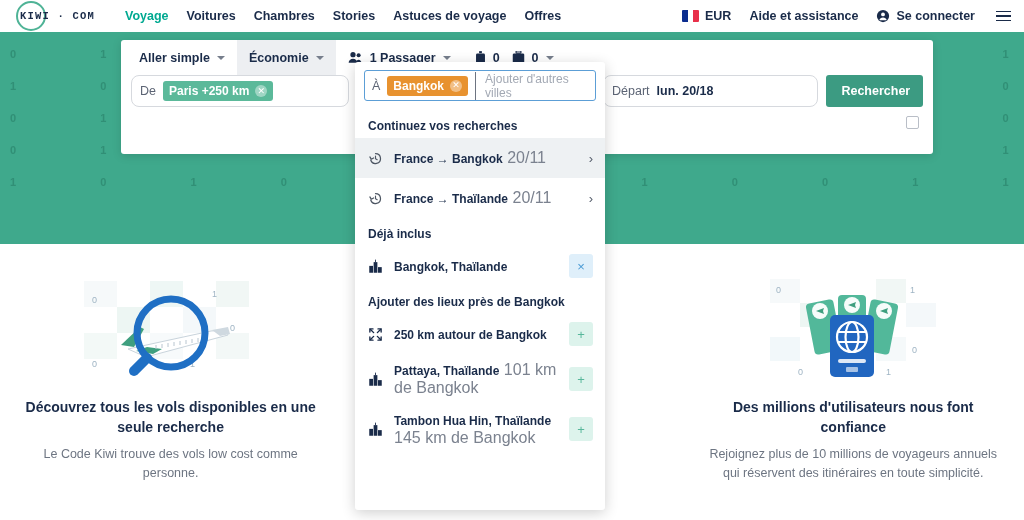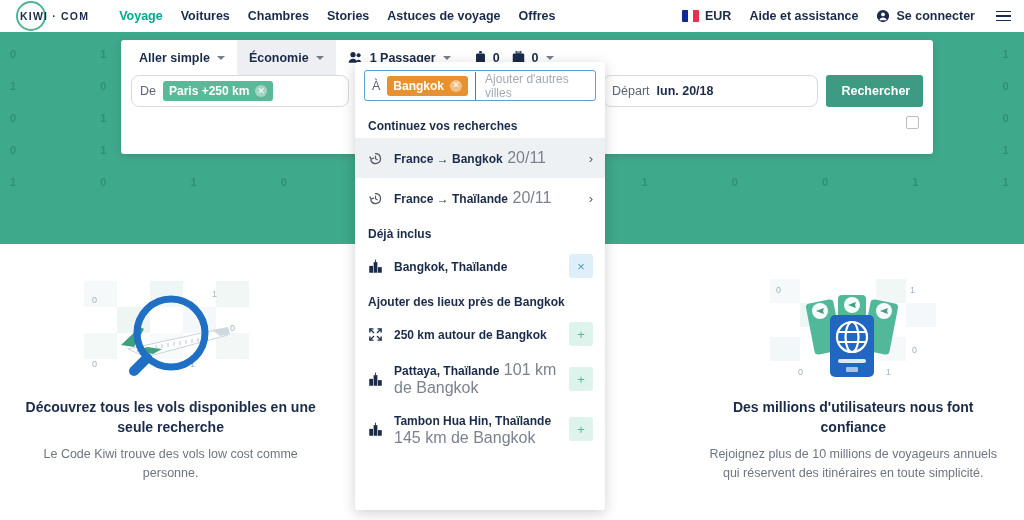--- a/index.html
+++ b/index.html
@@ -10,21 +10,21 @@
     overflow: hidden;
   }
   .page { position: relative; width: 1024px; height: 520px; }
 
   
   .header {
     position: absolute; top: 0; left: 0; width: 1024px; height: 32px;
     background: #fff; display: flex; align-items: center;
     z-index: 40;
   }
-  .logo-wrap { display: flex; align-items: center; margin-left: 12px; }
+  .logo-wrap { display: flex; align-items: center; margin-left: 12px; font-family: Liberation Mono, monospace; }
   .logo-circle {
     width: 30px; height: 30px; border: 2px solid #4fb396; border-radius: 50%;
     position: relative; left: 4px;
   }
   .logo-text {
     font-size: 10.5px; font-weight: bold; letter-spacing: 1.2px;
     color: #1a2b49; margin-left: -22px; position: relative; z-index: 2;
   }
   .nav { display: flex; align-items: center; gap: 18px; margin-left: 30px; }
   .nav-item { font-size: 12.5px; color: #1a2b49; font-weight: bold; cursor: pointer; white-space: nowrap; }

